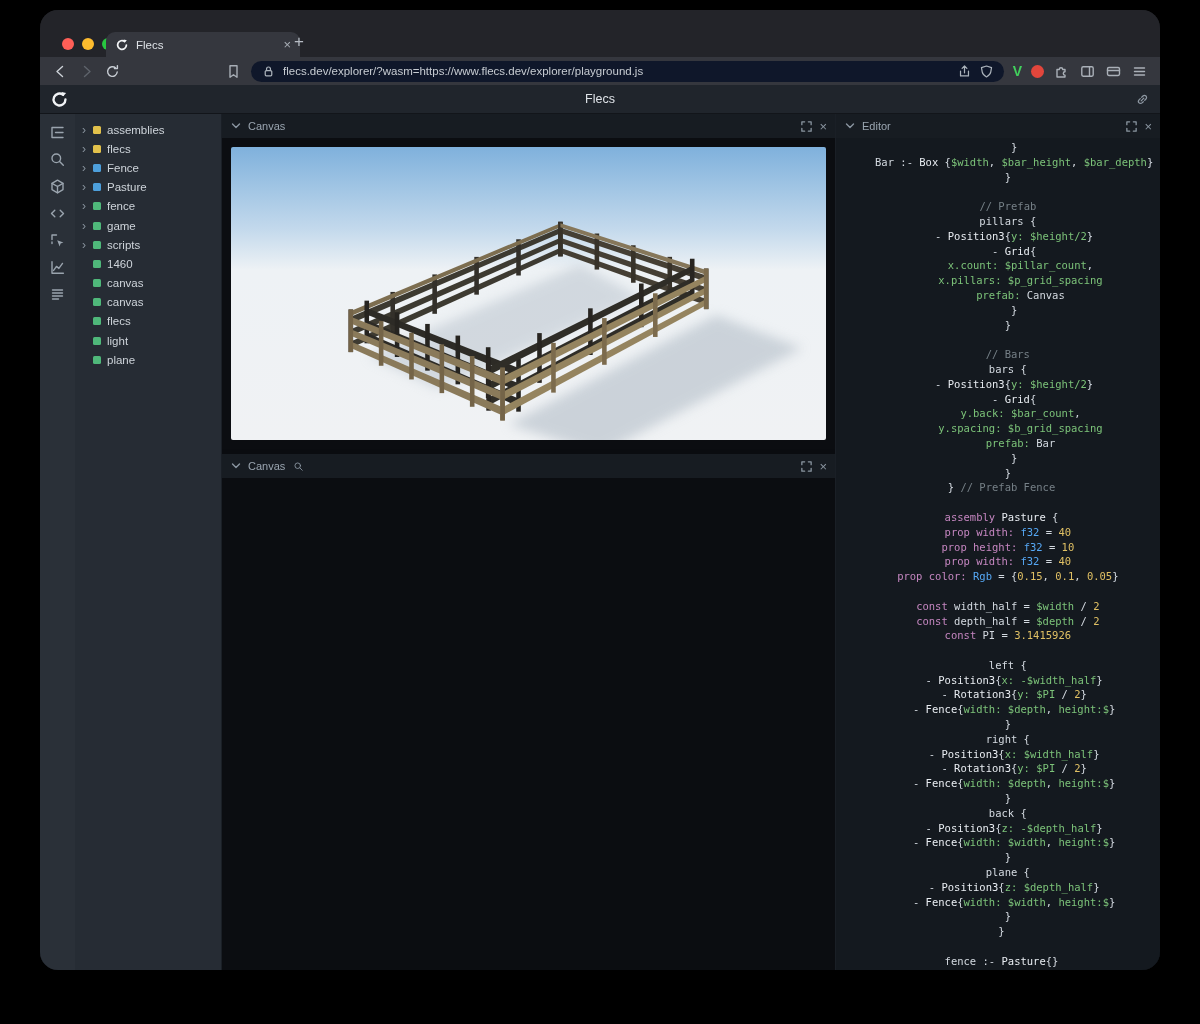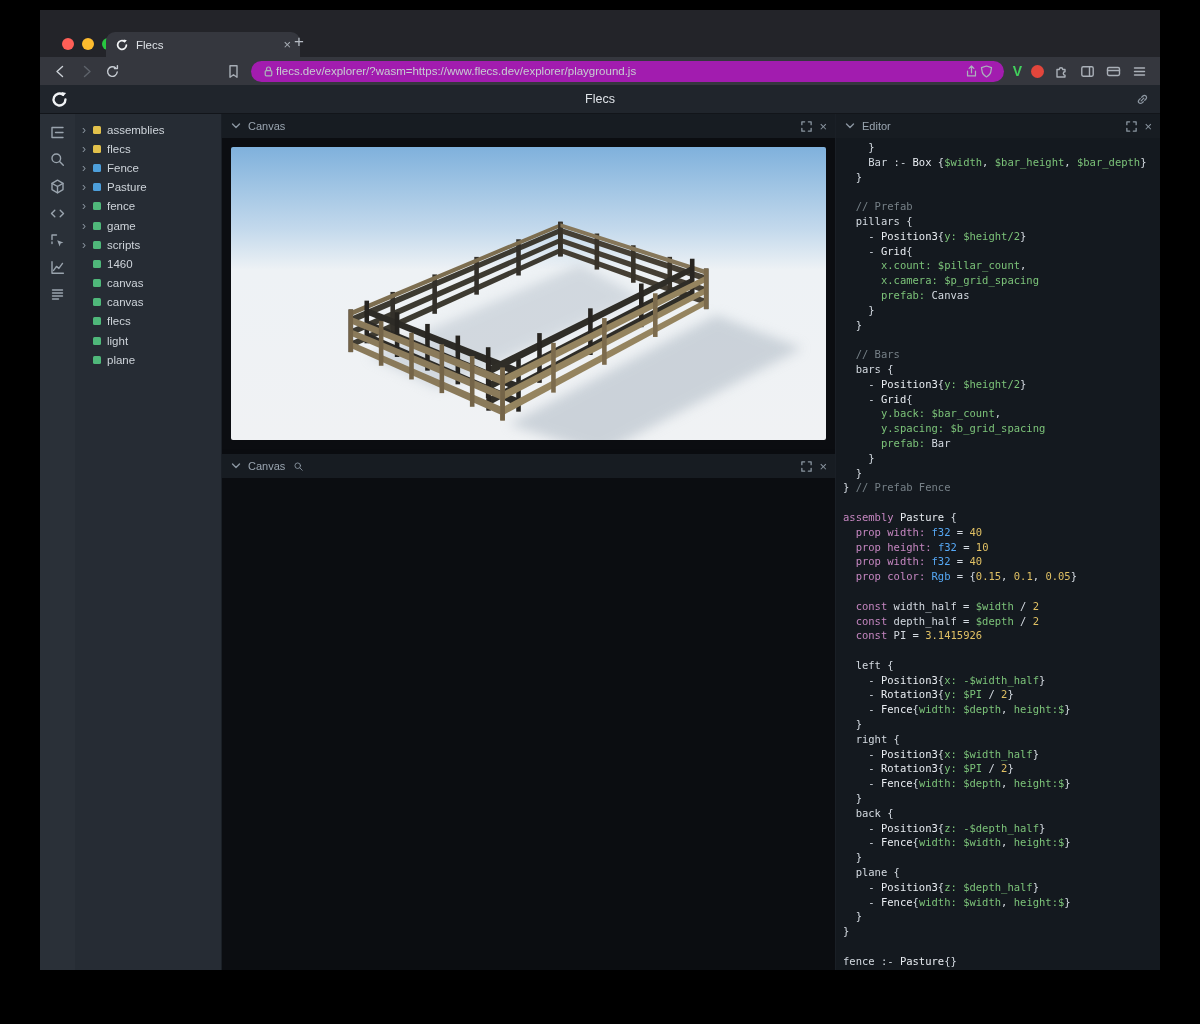--- a/index.html
+++ b/index.html
@@ -1,34 +1,34 @@
 <!DOCTYPE html>
 <html><head>
 <meta charset="utf-8">
 <style>
   html,body{margin:0;padding:0;background:#000;width:1200px;height:1024px;overflow:hidden;
     font-family:"Liberation Sans",sans-serif;-webkit-font-smoothing:antialiased;}
   #window{position:absolute;left:40px;top:10px;width:1120px;height:960px;background:#1a1d22;
-    border-radius:0;overflow:hidden;display:flex;flex-direction:column;}
+    border-radius:18px;overflow:hidden;display:flex;flex-direction:column;}
   
   .tabstrip{height:47px;background:#232429;position:relative;flex:none;}
   .lights{position:absolute;left:22px;top:28px;display:flex;gap:8px;}
   .light{width:12px;height:12px;border-radius:50%;}
   .tab{position:absolute;left:66px;top:22px;width:176px;height:25px;background:#35373e;
     border-radius:9px 9px 0 0;display:flex;align-items:center;padding:0 9px;gap:7px;}
   .tab-fav{width:14px;height:14px;flex:none;}
   .tab-title{font-size:11.5px;color:#dde1e6;flex:1;}
   .tab-close{color:#a8aeb6;font-size:13px;line-height:1;cursor:default;}
   .newtab{position:absolute;left:254px;top:23px;color:#b6bcc4;font-size:17px;line-height:1;}
   .navbar{height:28px;background:#35373e;display:flex;align-items:center;padding:0 12px;gap:9px;flex:none;}
   .nav-ic{width:17px;height:17px;flex:none;}
   .c-back{color:#ccd1d7}.c-fwd{color:#5e636b}.c-re{color:#c6cbd2}.c-bm{color:#a8aeb6}
   .navgap{width:86px;flex:none;}
-  .urlpill{flex:1;height:21px;background:#a21caf;border-radius:11px;display:flex;align-items:center;
-    padding:0 10px;min-width:0;}
+  .urlpill{flex:1;height:21px;background:#0f172a;border-radius:11px;display:flex;align-items:center;
+    padding:0 10px;gap:7px;min-width:0;}
   .lock-ic,.pill-ic{width:15px;height:15px;flex:none;color:#aab2ba;}
   .url-text{font-size:11.5px;color:#c7ccd2;white-space:nowrap;overflow:hidden;flex:1;}
   .ext-red{width:13px;height:13px;border-radius:50%;flex:none;}
   .brave-v{font-size:14px;font-weight:bold;flex:none;}
   .rt-ic{width:17px;height:17px;flex:none;color:#aab0b8;}
   
   .appheader{height:28px;background:#20252c;display:flex;align-items:center;padding:0 10px;
     position:relative;flex:none;border-bottom:1px solid #12151a;}
   .app-logo{width:19px;height:19px;}
   .app-title{position:absolute;left:0;right:0;text-align:center;font-size:12.5px;color:#dfe3e8;}
@@ -49,21 +49,21 @@
   .mini-search{width:11px;height:11px;color:#8a95a0;margin-left:2px;}
   .hdr-spacer{flex:1;}
   .hdr-btn{width:13px;height:13px;color:#8a95a0;flex:none;}
   .close-x{font-size:13px;color:#8a95a0;line-height:1;flex:none;}
   .canvas-panel{height:335px;display:flex;flex-direction:column;flex:none;background:#0b0d11;margin-bottom:5px;}
   .canvas-body{flex:1;padding:9px;display:flex;min-height:0;}
   svg.scene{width:100%;height:100%;border-radius:2px;display:block;}
   .search-panel{flex:1;display:flex;flex-direction:column;background:#0b0d11;min-height:0;}
   .search-body{flex:1;}
   .editor-panel{width:324px;flex:none;display:flex;flex-direction:column;background:#14191f;
-    border-left:1px solid #1a1f26;min-height:0;}
+    border-left:1px solid #1a1f26;min-height:0;text-align:center;}
   .editor-body{flex:1;overflow:hidden;padding:3px 0 0 7px;
     font-family:"DejaVu Sans Mono",monospace;font-size:10.5px;}
   .code-line{height:14.8px;white-space:pre;}
   .tok-t{color:#d4dae1}.tok-b{color:#e9edf2;font-weight:normal}.tok-k{color:#c586c0}
   .tok-ty{color:#56a8f5}.tok-n{color:#e0c064}.tok-g{color:#7cc379}.tok-c{color:#768087}
   span[data-icon] svg{display:block;width:100%;height:100%;}
 </style>
 </head>
 <body>
 
@@ -421,21 +421,21 @@
       <div class="editor-body" id="code">
           <div class="code-line"><span class="tok-t">    }</span></div>
           <div class="code-line"><span class="tok-t">    Bar :- </span><span class="tok-b">Box</span><span class="tok-t"> {</span><span class="tok-g">$width</span><span class="tok-t">, </span><span class="tok-g">$bar_height</span><span class="tok-t">, </span><span class="tok-g">$bar_depth</span><span class="tok-t">}</span></div>
           <div class="code-line"><span class="tok-t">  }</span></div>
           <div class="code-line"></div>
           <div class="code-line"><span class="tok-t">  </span><span class="tok-c">// Prefab</span></div>
           <div class="code-line"><span class="tok-t">  pillars {</span></div>
           <div class="code-line"><span class="tok-t">    - </span><span class="tok-b">Position3</span><span class="tok-t">{</span><span class="tok-g">y:</span><span class="tok-t"> </span><span class="tok-g">$height/2</span><span class="tok-t">}</span></div>
           <div class="code-line"><span class="tok-t">    - </span><span class="tok-b">Grid</span><span class="tok-t">{</span></div>
           <div class="code-line"><span class="tok-t">      </span><span class="tok-g">x.count:</span><span class="tok-t"> </span><span class="tok-g">$pillar_count</span><span class="tok-t">,</span></div>
-          <div class="code-line"><span class="tok-t">      </span><span class="tok-g">x.camera:</span><span class="tok-t"> </span><span class="tok-g">$p_grid_spacing</span></div>
+          <div class="code-line"><span class="tok-t">      </span><span class="tok-g">x.pillars:</span><span class="tok-t"> </span><span class="tok-g">$p_grid_spacing</span></div>
           <div class="code-line"><span class="tok-t">      </span><span class="tok-g">prefab:</span><span class="tok-t"> Canvas</span></div>
           <div class="code-line"><span class="tok-t">    }</span></div>
           <div class="code-line"><span class="tok-t">  }</span></div>
           <div class="code-line"></div>
           <div class="code-line"><span class="tok-t">  </span><span class="tok-c">// Bars</span></div>
           <div class="code-line"><span class="tok-t">  bars {</span></div>
           <div class="code-line"><span class="tok-t">    - </span><span class="tok-b">Position3</span><span class="tok-t">{</span><span class="tok-g">y:</span><span class="tok-t"> </span><span class="tok-g">$height/2</span><span class="tok-t">}</span></div>
           <div class="code-line"><span class="tok-t">    - </span><span class="tok-b">Grid</span><span class="tok-t">{</span></div>
           <div class="code-line"><span class="tok-t">      </span><span class="tok-g">y.back:</span><span class="tok-t"> </span><span class="tok-g">$bar_count</span><span class="tok-t">,</span></div>
           <div class="code-line"><span class="tok-t">      </span><span class="tok-g">y.spacing:</span><span class="tok-t"> </span><span class="tok-g">$b_grid_spacing</span></div>

